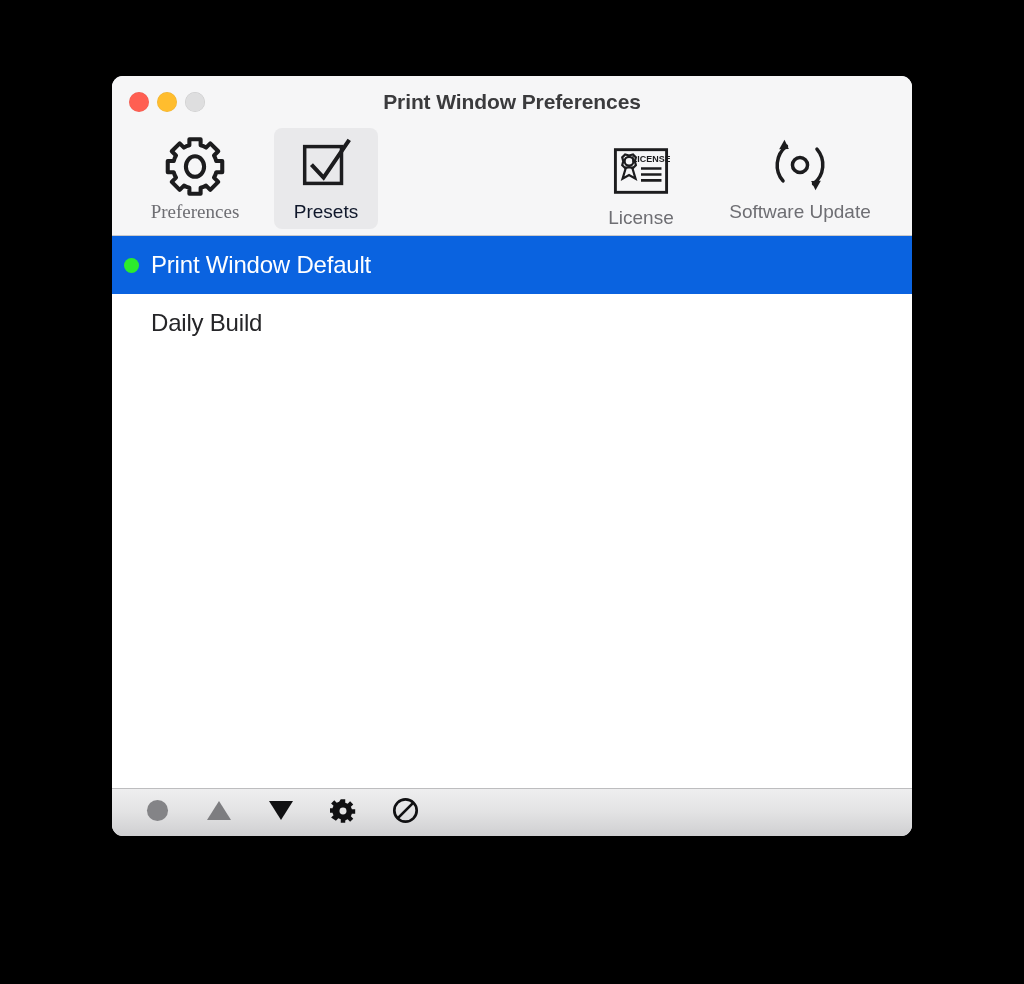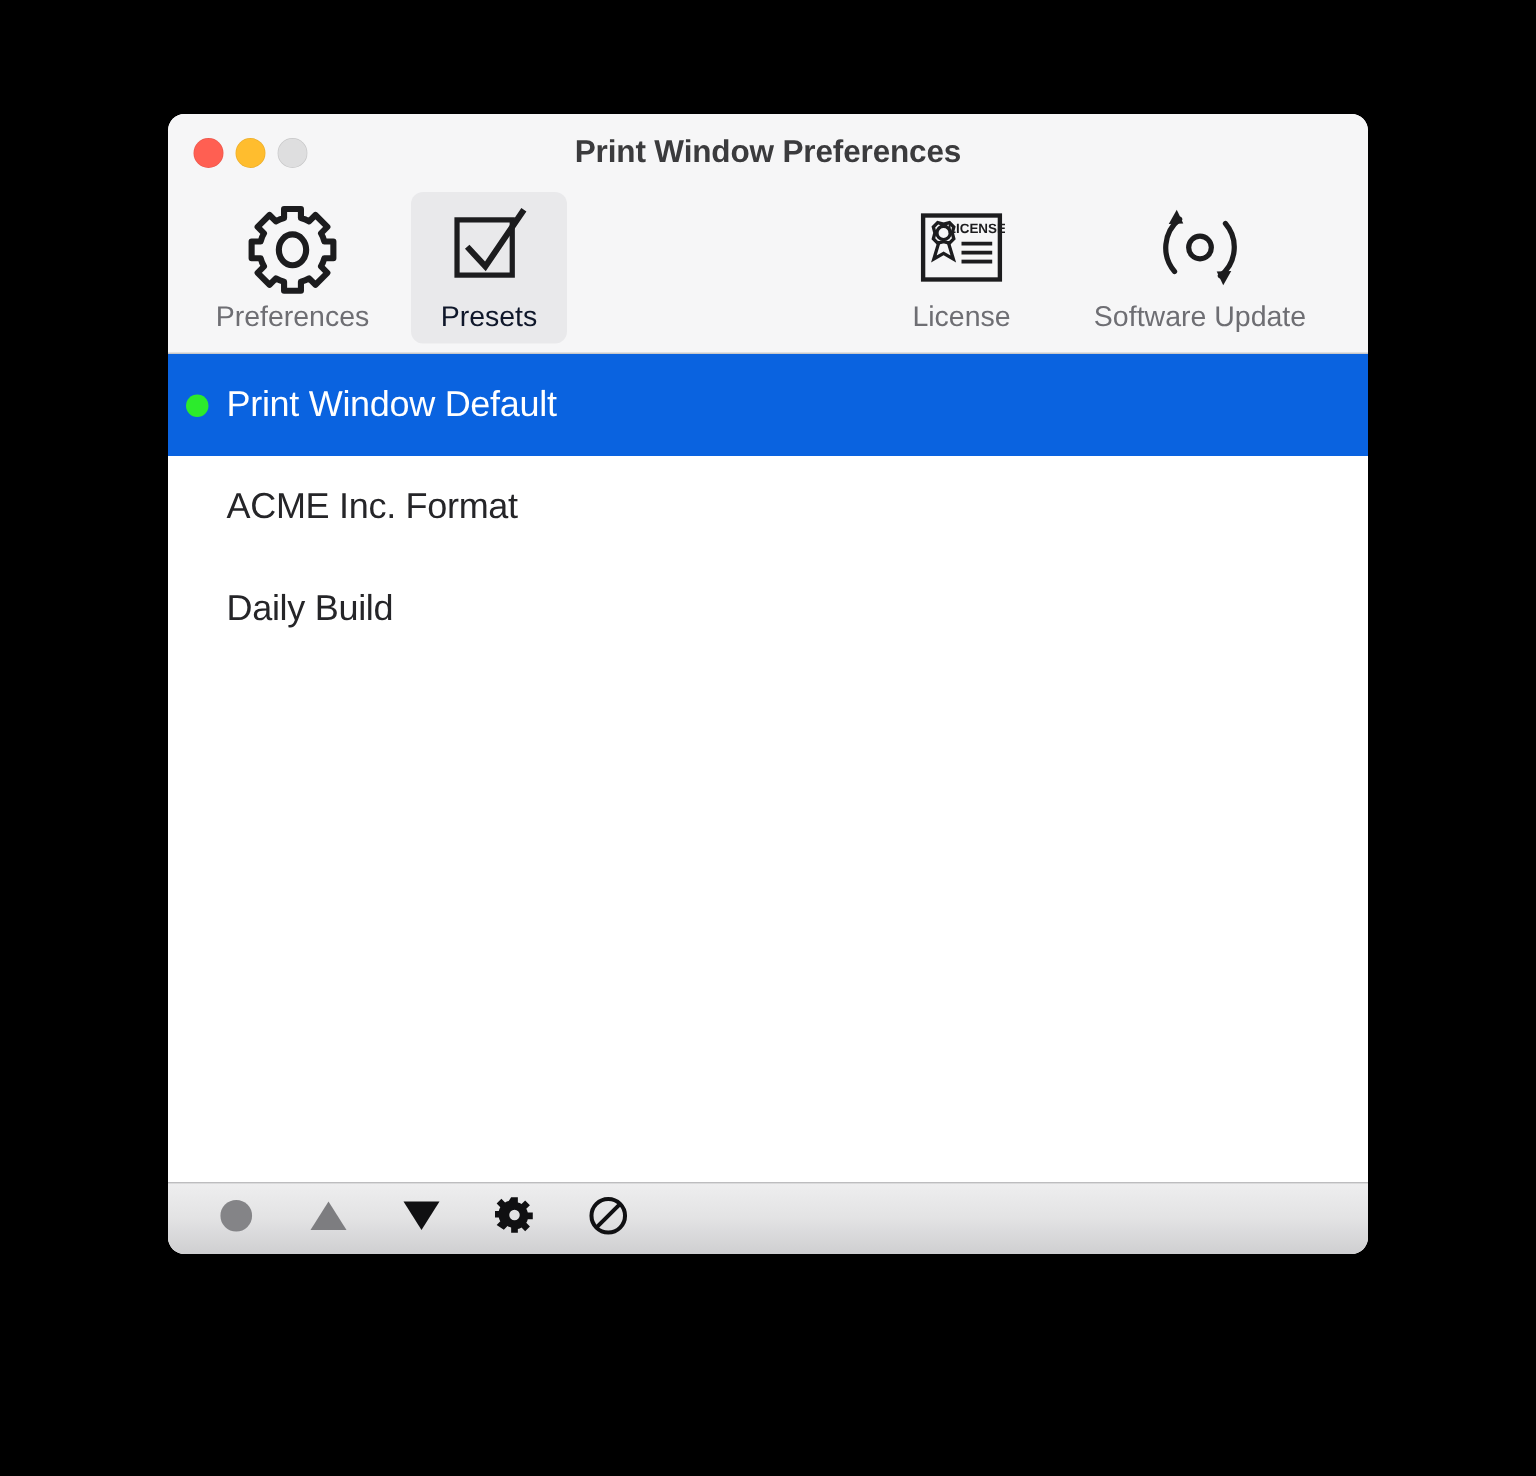--- a/index.html
+++ b/index.html
@@ -94,34 +94,34 @@
     justify-content: center;
   }
   .tb-label {
     margin-top: 5px;
     font-size: 19px;
     color: #6e6e73;
     white-space: nowrap;
   }
   .tb-item.selected .tb-label { color: #0f172a; }
 
-  #tb-preferences { left: 31px; }
+  #tb-preferences { left: 31px; font-family: Liberation Serif, serif; }
   #tb-presets     { left: 162px; width: 104px; }
-  #tb-license     { left: 477px; }
+  #tb-license     { left: 477px; justify-content: flex-end; }
   #tb-update      { left: 578px; width: 220px; }
 
   
   #list {
     flex: 1 1 auto;
     background: #ffffff;
     overflow: hidden;
     position: relative;
   }
   .list-row {
-    height: 68px;
+    height: 58px;
     display: flex;
     align-items: center;
     padding-left: 12px;
     box-sizing: border-box;
   }
   .list-row.selected { background: #0a63e0; }
   .row-dot {
     width: 15px;
     height: 15px;
     border-radius: 50%;
@@ -234,24 +234,20 @@
 
   <div id="list">
 
     <div class="list-row selected">
       <div class="row-dot on"></div>
       <div class="row-label">Print Window Default</div>
     </div>
 
 
 
-    <div class="list-row">
-      <div class="row-dot off"></div>
-      <div class="row-label">ACME Inc. Format</div>
-    </div>
 
     <div class="list-row">
       <div class="row-dot off"></div>
       <div class="row-label">Daily Build</div>
     </div>
 
   </div>
 
   <div id="bottombar">
 

